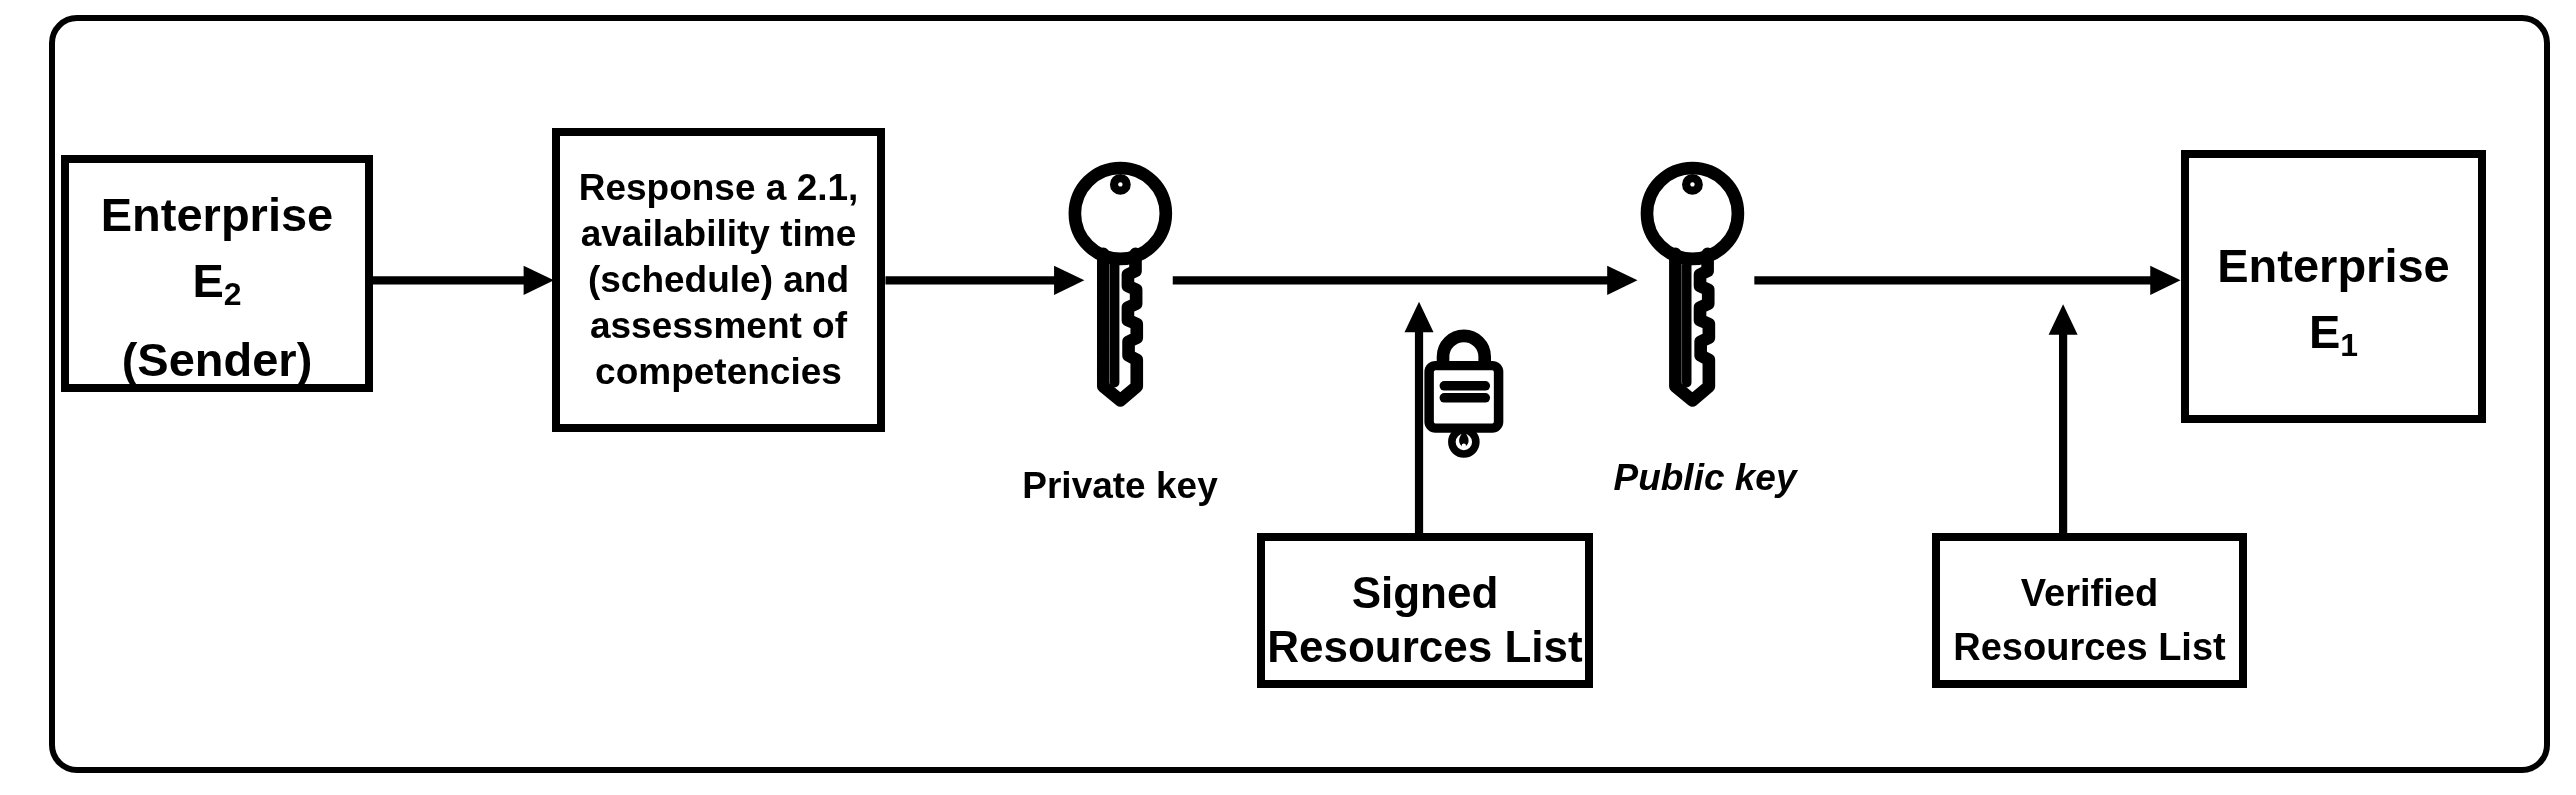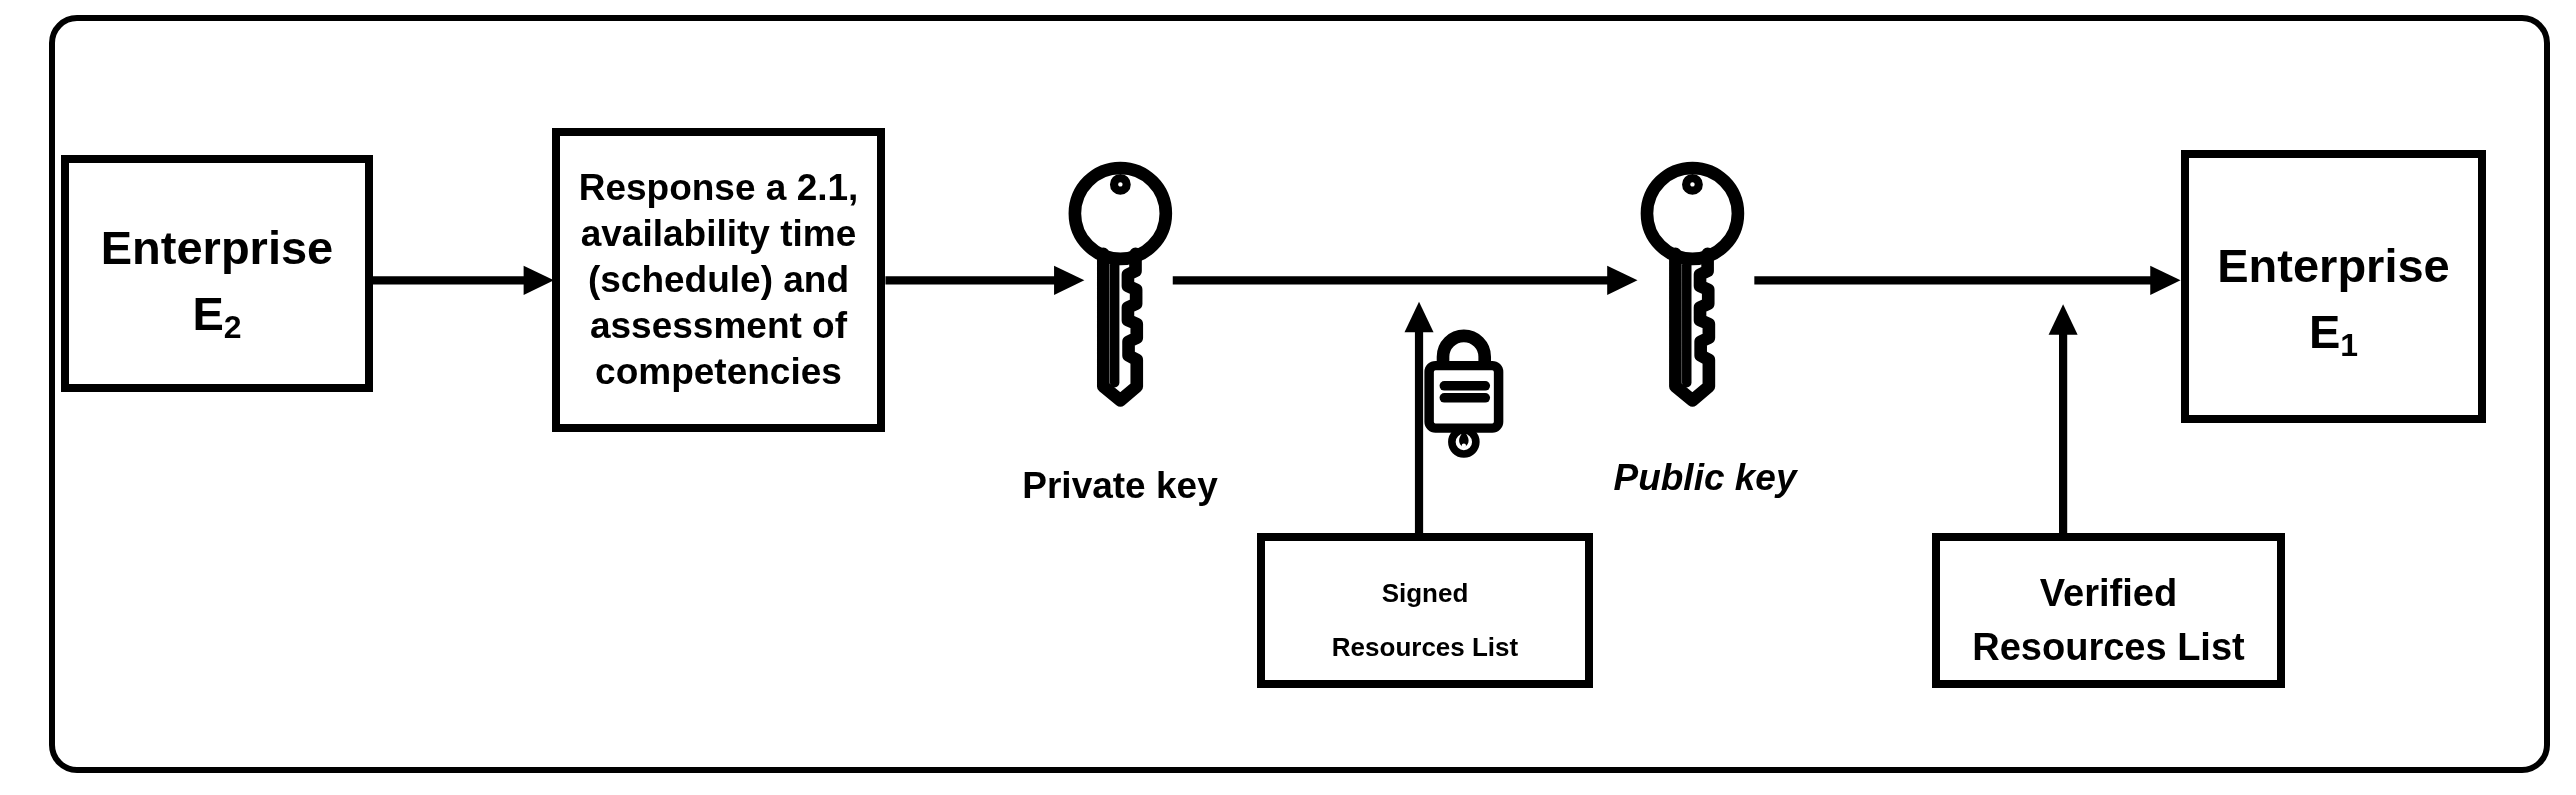--- a/index.html
+++ b/index.html
@@ -46,24 +46,24 @@
   .node-e2 {
     left: 61px; top: 155px; width: 312px; height: 237px;
     font-size: 47px; line-height: 66px; padding-top: 28px;
   }
   .node-response {
     left: 552px; top: 128px; width: 333px; height: 304px;
     font-size: 37px; line-height: 46px; 
   }
   .node-signed {
     left: 1257px; top: 533px; width: 336px; height: 155px;
-    font-size: 26px; line-height: 54px; padding-top: 19px;
+    font-size: 44px; line-height: 54px; padding-top: 19px;
   }
   .node-verified {
-    left: 1932px; top: 533px; width: 353px; height: 155px;
+    left: 1932px; top: 533px; width: 315px; height: 155px;
     font-size: 38px; line-height: 54px; padding-top: 19px;
   }
   .node-e1 {
     left: 2181px; top: 150px; width: 305px; height: 273px;
     font-size: 47px; line-height: 66px; padding-top: 38px;
   }
   .sub {
     font-size: 0.68em;
     vertical-align: -0.24em;
   }
@@ -139,20 +139,21 @@
       <line x1="-31" y1="630" x2="34" y2="630" stroke-width="15" stroke-linecap="round"></line>
       <circle cx="0" cy="700" r="19" fill="none" stroke-width="12"></circle>
       <path d="M 0 682 C -9 693 -11 702 0 709 C 11 702 9 693 0 682 Z" fill="currentColor" stroke="none"></path>
       <circle cx="0" cy="706" r="3.5" fill="#ffffff" stroke="none"></circle>
     </g>
   </svg>
 
   <div class="node node-e2">
     <div>Enterprise</div>
     <div><span>E</span><span class="sub">2</span></div>
+    <div>(Sender)</div>
   </div>
 
   <div class="node node-response">
     <div class="multiline">Response a 2.1,
 availability time
 (schedule) and
 assessment of
 competencies</div>
   </div>
 

